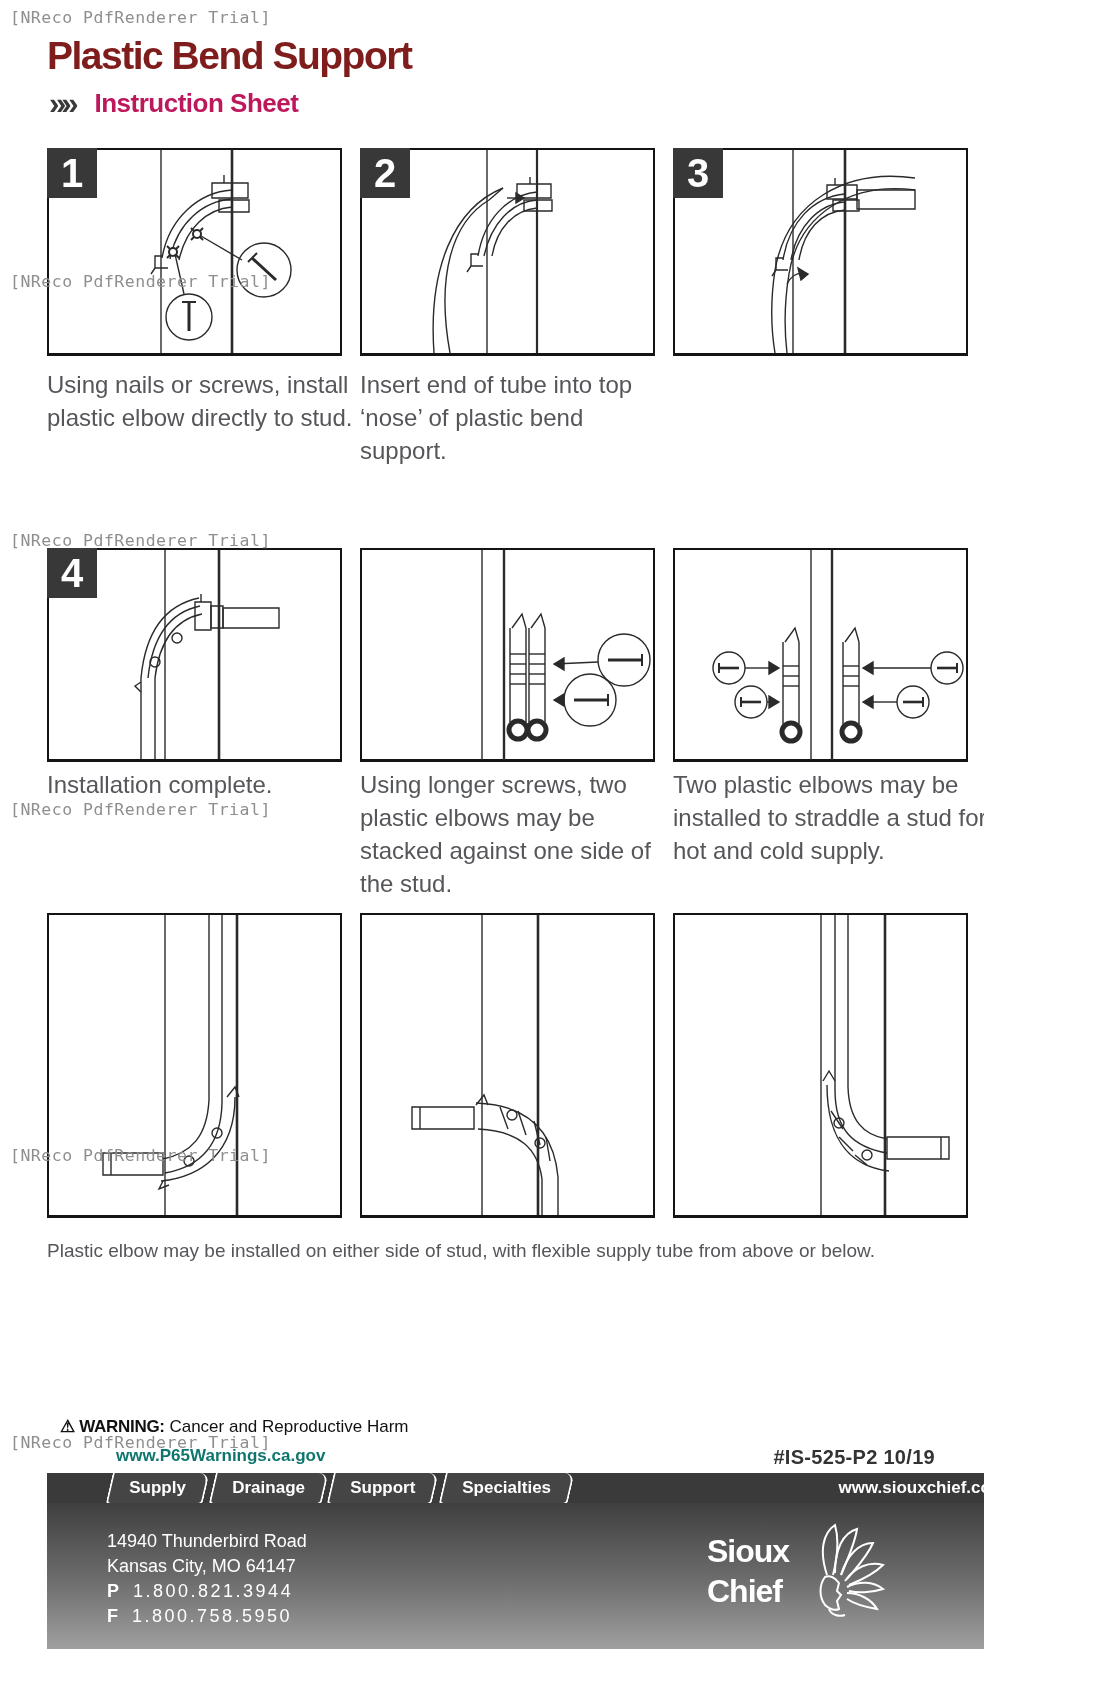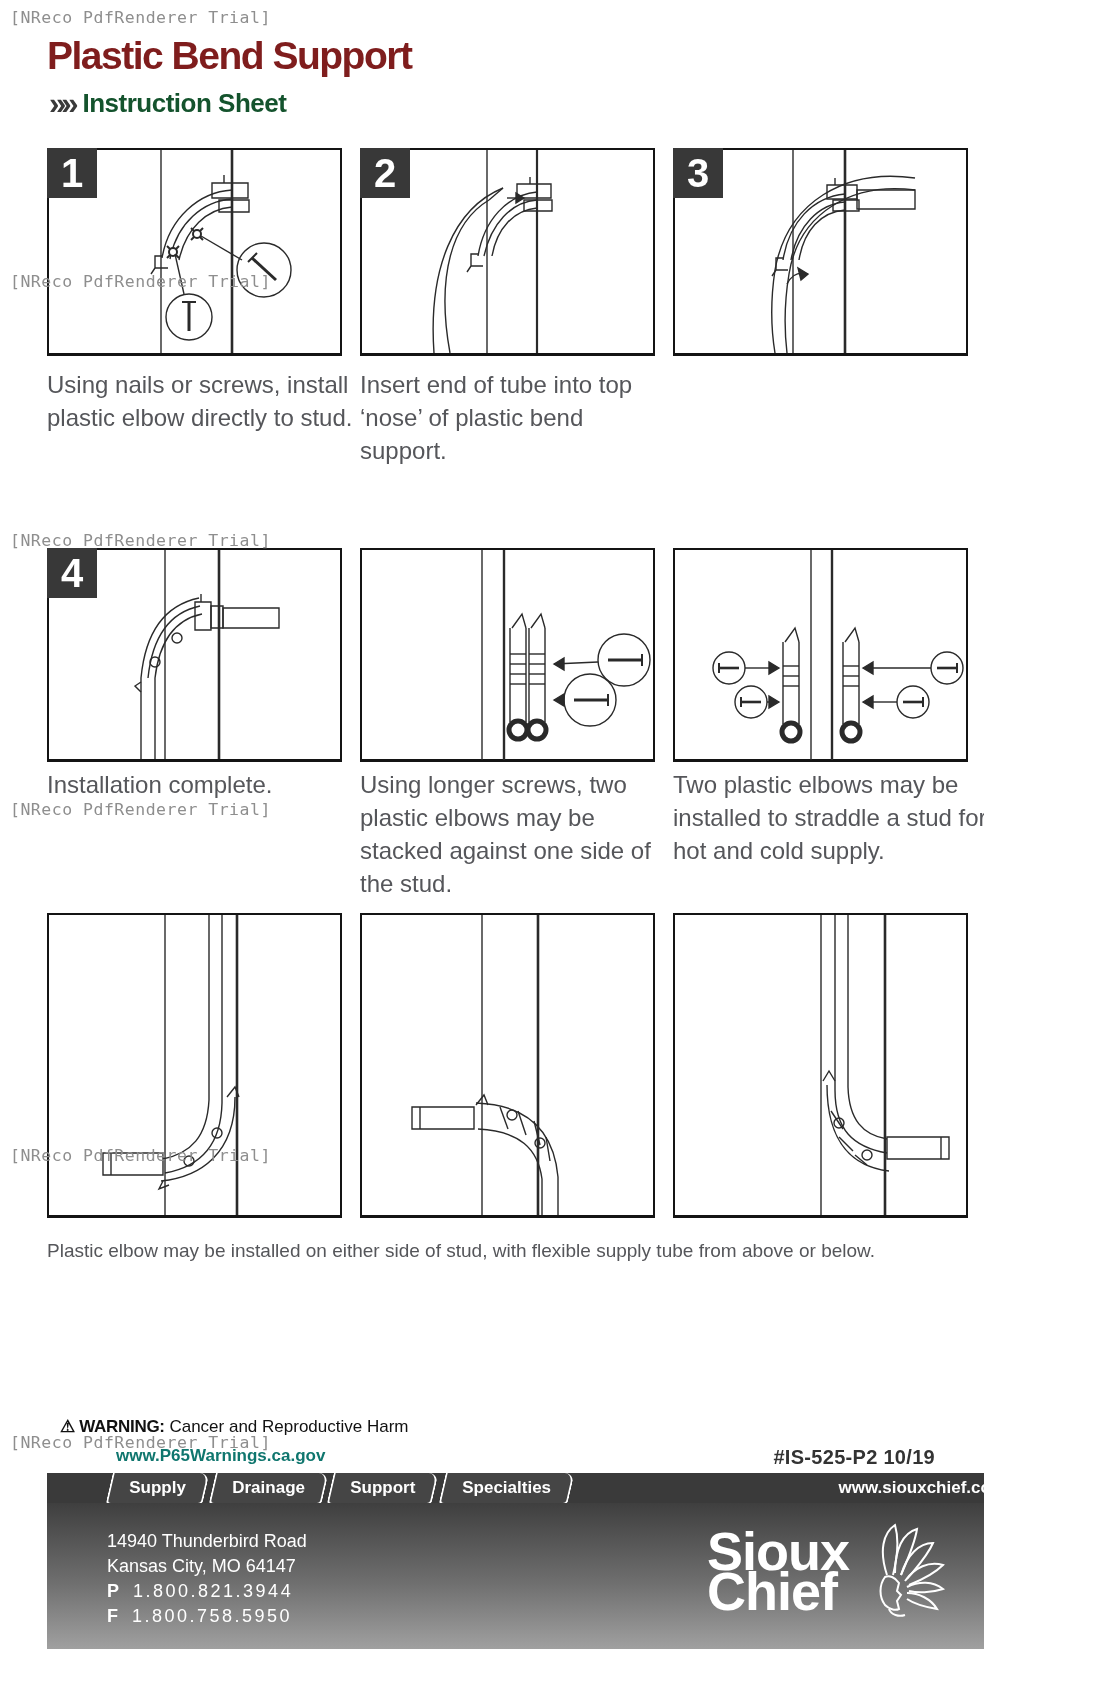--- a/index.html
+++ b/index.html
@@ -5,21 +5,21 @@
   html,body{margin:0;padding:0;background:#fff;}
   .page{position:relative;width:984px;height:1700px;background:#fff;overflow:hidden;
         font-family:"Liberation Sans",sans-serif;color:#222;}
   .wm{position:absolute;left:10px;font-family:"DejaVu Sans Mono",monospace;
       font-size:16.5px;color:#8e8e8e;letter-spacing:.5px;z-index:12;white-space:nowrap;}
   .title{position:absolute;left:47px;top:34px;font-size:39px;font-weight:bold;
          color:#7f1d1d;letter-spacing:-1.5px;}
   .subtitle{position:absolute;left:49px;top:88px;display:flex;align-items:center;}
   .chevrons{font-size:31px;font-weight:bold;color:#3a3a3a;letter-spacing:-5px;
             margin-right:9px;line-height:30px;}
-  .subtitle-text{font-size:26px;font-weight:bold;color:#14532d;letter-spacing:-.5px;}
+  .subtitle-text{font-size:26px;font-weight:bold;color:#be185d;letter-spacing:-.5px;margin-left:12px;}
   .panel{position:absolute;width:295px;border:2px solid #141414;border-bottom-width:3px;
          box-sizing:border-box;background:#fff;}
   .r1{top:148px;height:208px;}
   .r2{top:548px;height:214px;}
   .r3{top:913px;height:305px;}
   .c1{left:47px;} .c2{left:360px;} .c3{left:673px;}
   .badge{position:absolute;top:-2px;left:-2px;width:50px;height:50px;background:#383838;
          color:#fff;font-size:40px;font-weight:bold;display:flex;align-items:center;
          justify-content:center;z-index:3;}
   .draw{position:absolute;left:0;top:0;}
@@ -40,21 +40,21 @@
   .tab span{transform:skewX(13deg);color:#fff;font-size:17px;font-weight:bold;
             padding:0 18px;line-height:28px;}
   .site{position:absolute;right:26px;top:0;color:#fff;font-size:17px;font-weight:bold;
         line-height:30px;}
   .grad{position:absolute;left:47px;top:1503px;width:985px;height:146px;
         background:linear-gradient(180deg,#3f3f3f 0%,#6f6f6f 55%,#a0a0a0 100%);}
   .addr{position:absolute;left:60px;top:26px;color:#fff;font-size:18px;line-height:25px;}
   .addr .lbl{font-weight:bold;margin-right:14px;}
   .addr .num{letter-spacing:2.5px;}
   .logo{position:absolute;left:660px;top:20px;display:flex;align-items:center;}
-  .logo-text{color:#fff;font-size:54px;font-weight:bold;line-height:40px;
+  .logo-text{color:#fff;font-size:32px;font-weight:bold;line-height:40px;
              letter-spacing:-1px;text-align:left;}
   svg.lineart{display:block;}
   svg.lineart *{vector-effect:non-scaling-stroke;}
 </style>
 </head>
 <body>
 
 <div class="page">
 
   <div class="wm" style="top:8px">[NReco PdfRenderer Trial]</div>

